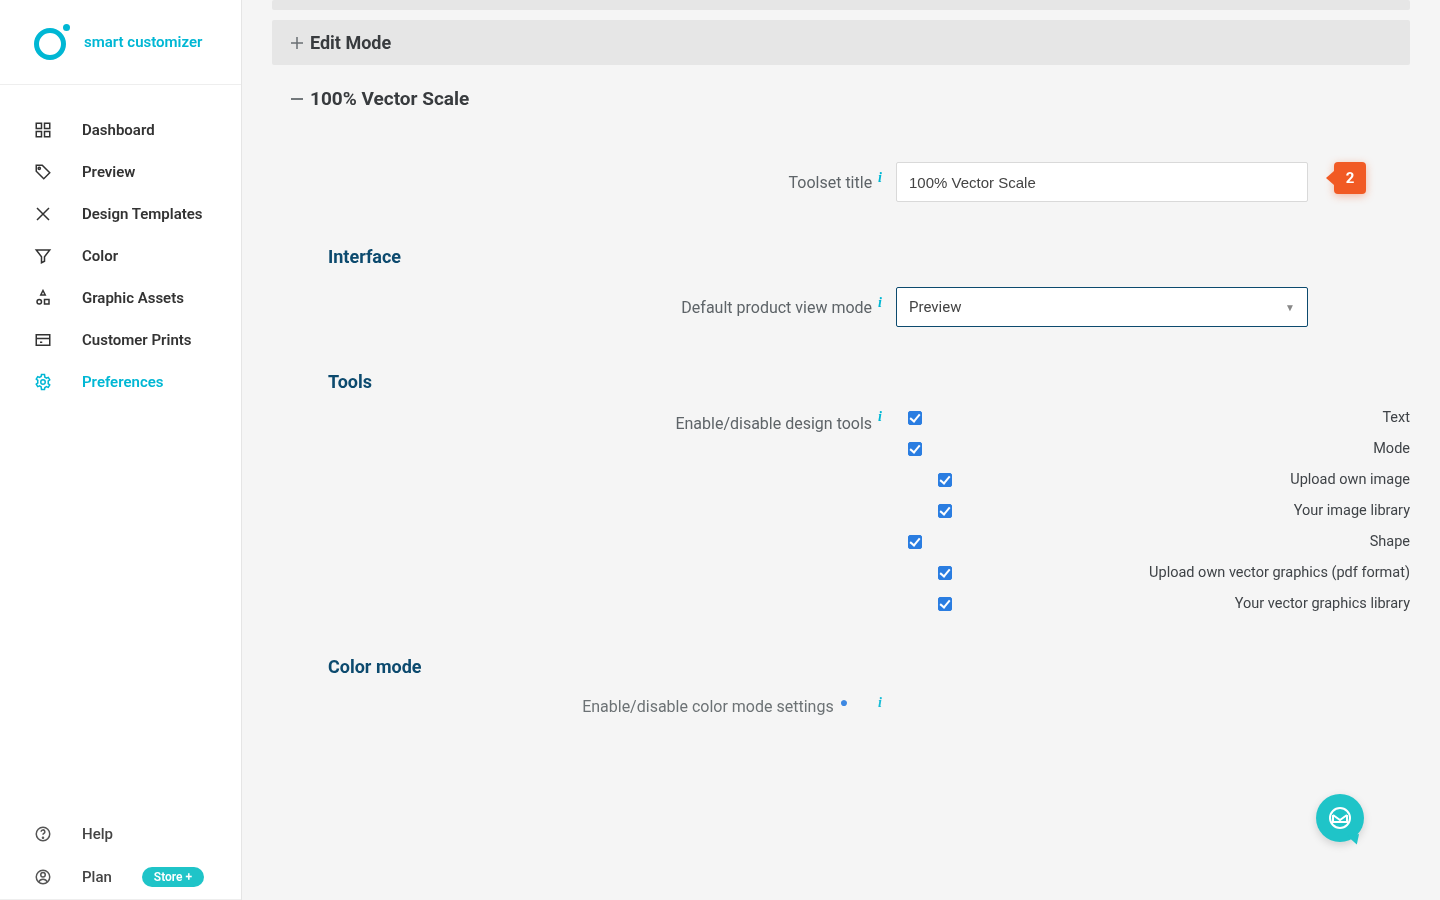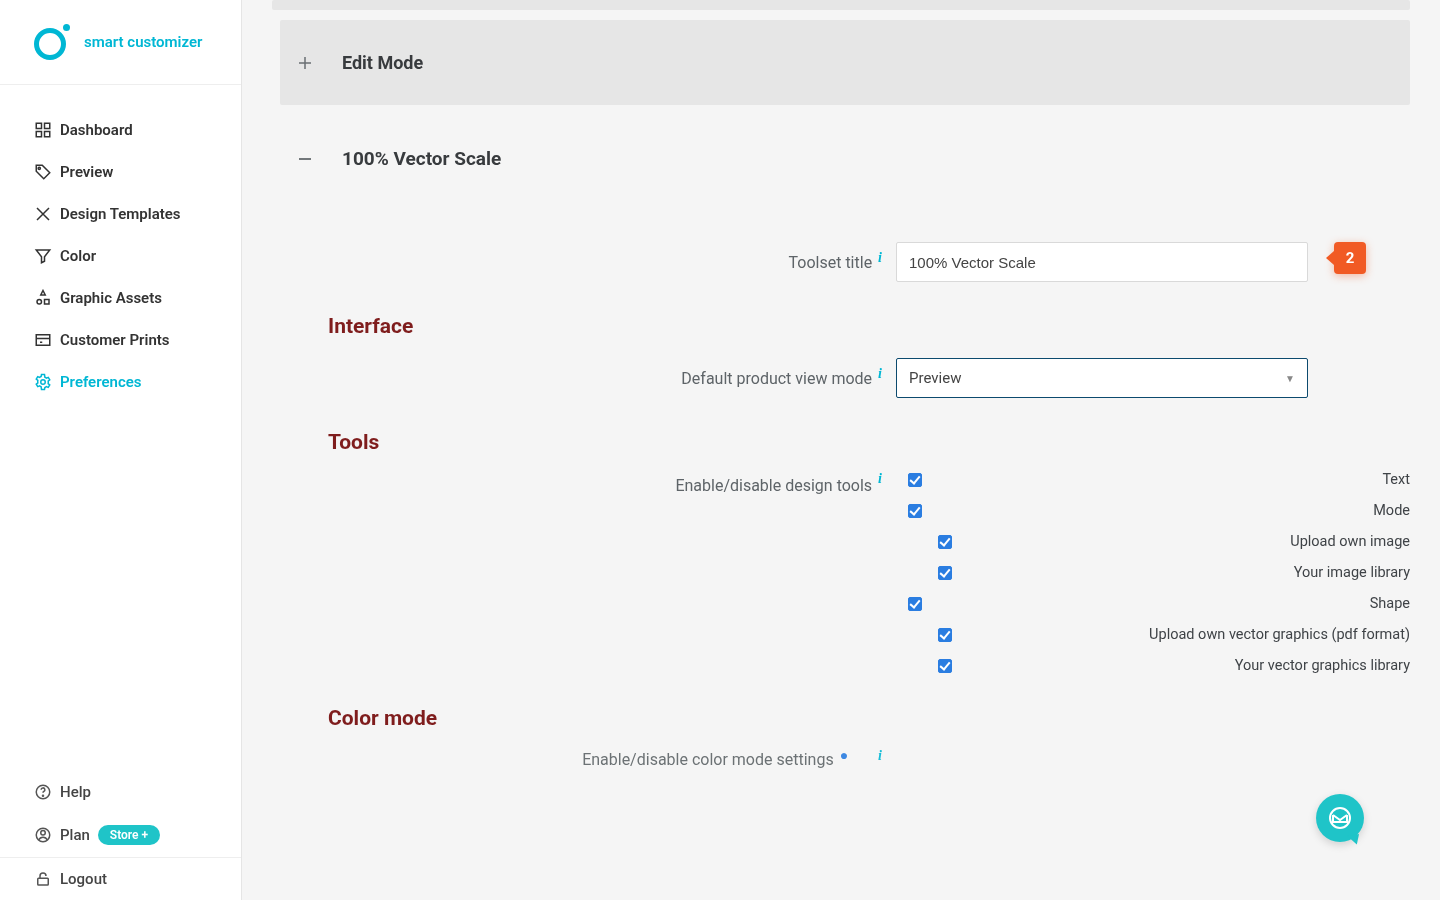--- a/index.html
+++ b/index.html
@@ -40,21 +40,21 @@
   background: #00b7d4;
   position: absolute; right: 0; top: 0;
 }
 .sidebar-logo-text {
   color: #00b7d4; font-weight: 600; font-size: 15px;
 }
 .sidebar-sep { border-top: 1px solid #eee; }
 .nav { padding: 24px 0; }
 .nav-item {
   display: flex; align-items: center;
-  gap: 8px;
+  gap: 30px;
   padding: 12px 34px;
   font-weight: 600;
   font-size: 15px;
   color: #333;
   cursor: pointer;
 }
 .nav-item.active { color: #00b7d4; }
 .nav-item .icon { width: 18px; height: 18px; display:flex; align-items:center; justify-content:center;}
 .sidebar-spacer { flex: 1; }
 .sidebar-bottom .nav-item { font-weight: 500; font-size: 15px; color: #444; }
@@ -75,41 +75,40 @@
 .gray-bar {
   background: #e6e6e6;
   border-radius: 2px;
   height: 10px;
   margin-bottom: 10px;
   margin-top: 0;
 }
 .accordion-head {
   display: flex;
   align-items: center;
-  gap: 28px;
-  padding: 32px 16px;
+  gap: 4px;
+  padding: 12px 16px;
   background: #e6e6e6;
   border-radius: 2px;
   margin-bottom: 10px;
   cursor: pointer;
-  margin-left: 8px;
 }
 .accordion-head.expanded { background: transparent; }
 .plus-minus {
   width: 18px; height: 18px; display:flex; align-items:center; justify-content:center;
   color: #6a6f73;
 }
 .accordion-title { font-weight: 700; font-size: 18px; color: #383b3e; }
 .accordion-title.big { font-size: 19px; }
 .section {
   padding: 0 0 30px 0;
 }
 .section-header {
-  font-weight: 700; font-size: 21px; color: #7f1d1d;
-  margin: 32px 0 20px 56px;
+  font-weight: 700; font-size: 18px; color: #0c4a6e;
+  margin: 44px 0 20px 56px;
 }
 .form-row {
   display: flex;
   gap: 8px;
   margin: 20px 0 20px 0;
 }
 .form-row .label-col {
   flex: 0 0 616px;
   text-align: right;
   padding-right: 6px;
@@ -301,29 +300,20 @@
           <svg width="18" height="18" viewBox="0 0 24 24" fill="none" stroke="#555" stroke-width="2">
               <circle cx="12" cy="12" r="9"></circle>
               <circle cx="12" cy="9" r="3"></circle>
               <path d="M6 19c1.5-3 4-4 6-4s4.5 1 6 4"></path>
             </svg>
         </span>
         <span>Plan</span>
         <span class="plan-badge">Store +</span>
       </div>
       <div class="sidebar-sep"></div>
-      <div class="nav-item">
-        <span class="icon">
-          <svg width="18" height="18" viewBox="0 0 24 24" fill="none" stroke="#555" stroke-width="2">
-              <rect x="5" y="11" width="14" height="9" rx="1"></rect>
-              <path d="M8 11V8a4 4 0 0 1 8 0"></path>
-            </svg>
-        </span>
-        <span>Logout</span>
-      </div>
     </div>
   </aside>
 
   <main class="main">
     <div class="gray-bar"></div>
 
     <div class="accordion-head">
       <span class="plus-minus">
         <svg width="18" height="18" viewBox="0 0 24 24" fill="none" stroke="#6a6f73" stroke-width="2">
             <path d="M12 4v16M4 12h16"></path>

